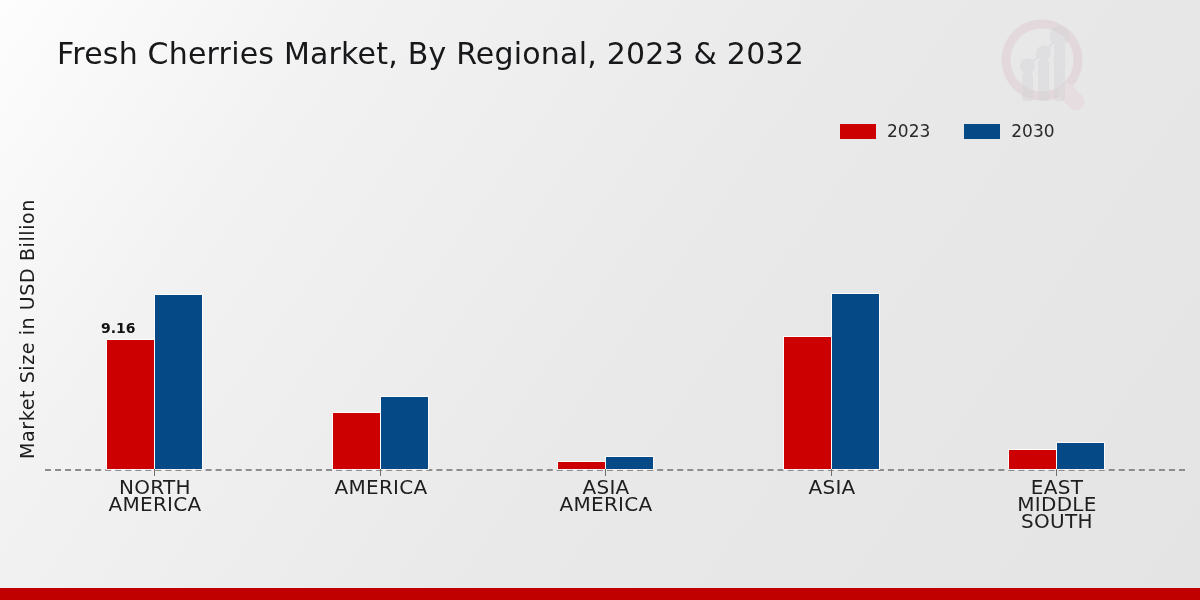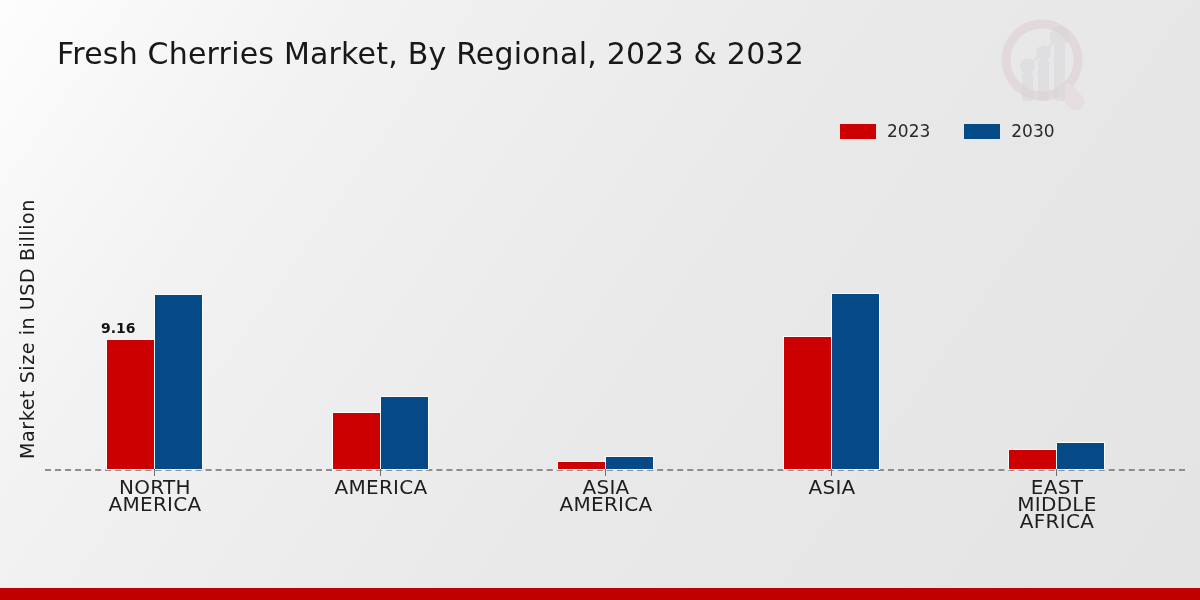--- a/index.html
+++ b/index.html
@@ -147,20 +147,20 @@
             <div>ASIA</div>
           </div>
         </div>
         <div class="group" style="left: 964px;">
           <div class="bar s2023" title="2023: 1.35" style="height: 19px; background: rgb(204, 0, 0);"></div>
           <div class="bar s2032" title="2032: 1.85" style="height: 26px; background: rgb(5, 74, 135);"></div>
           <div class="tick"></div>
           <div class="cat">
             <div>EAST</div>
             <div>MIDDLE</div>
-            <div>AFRICA</div>
+            <div>SOUTH</div>
           </div>
         </div>
       </div>
   </div>
 
   <div id="bottomband"></div>
 </div>
 
 </body></html>

